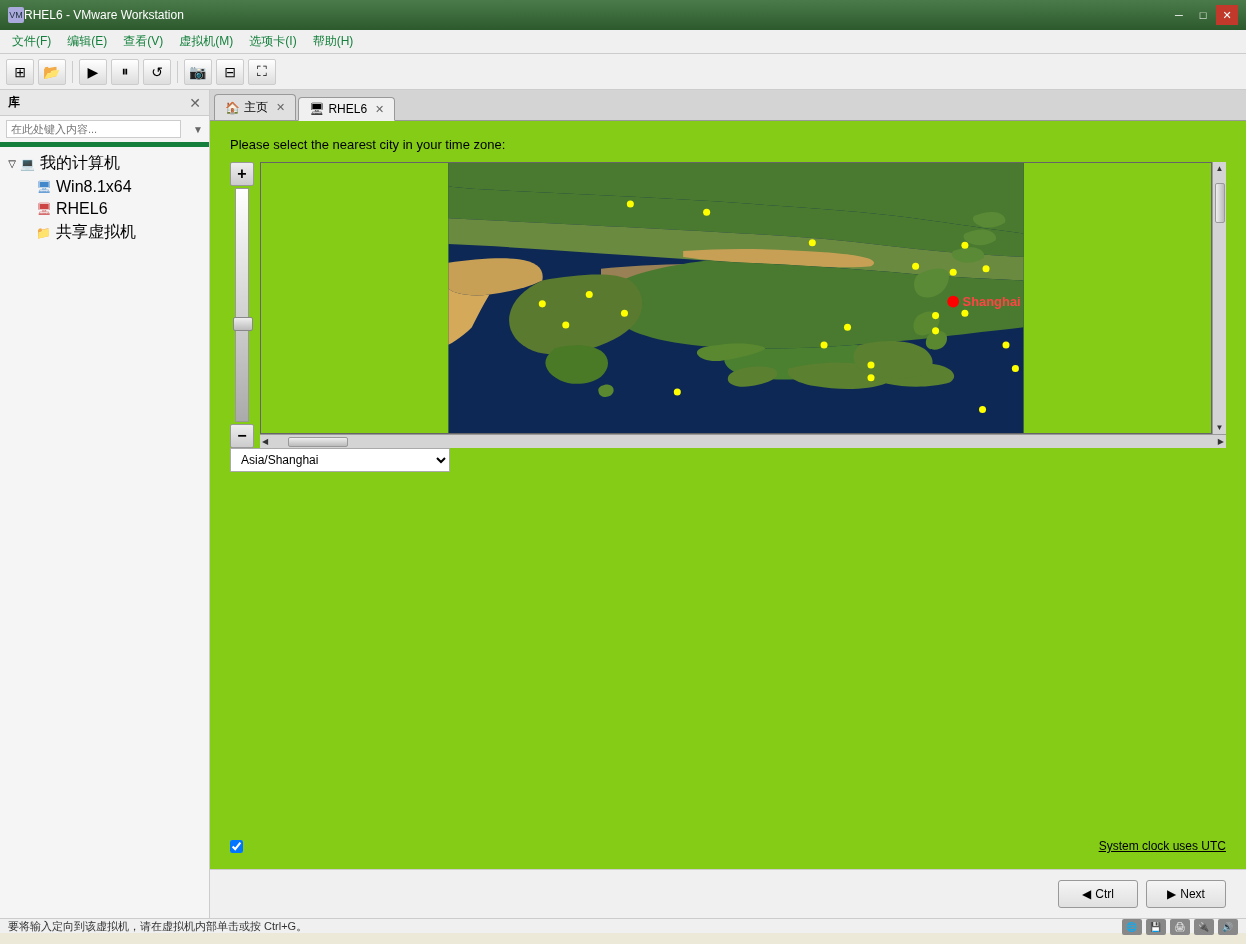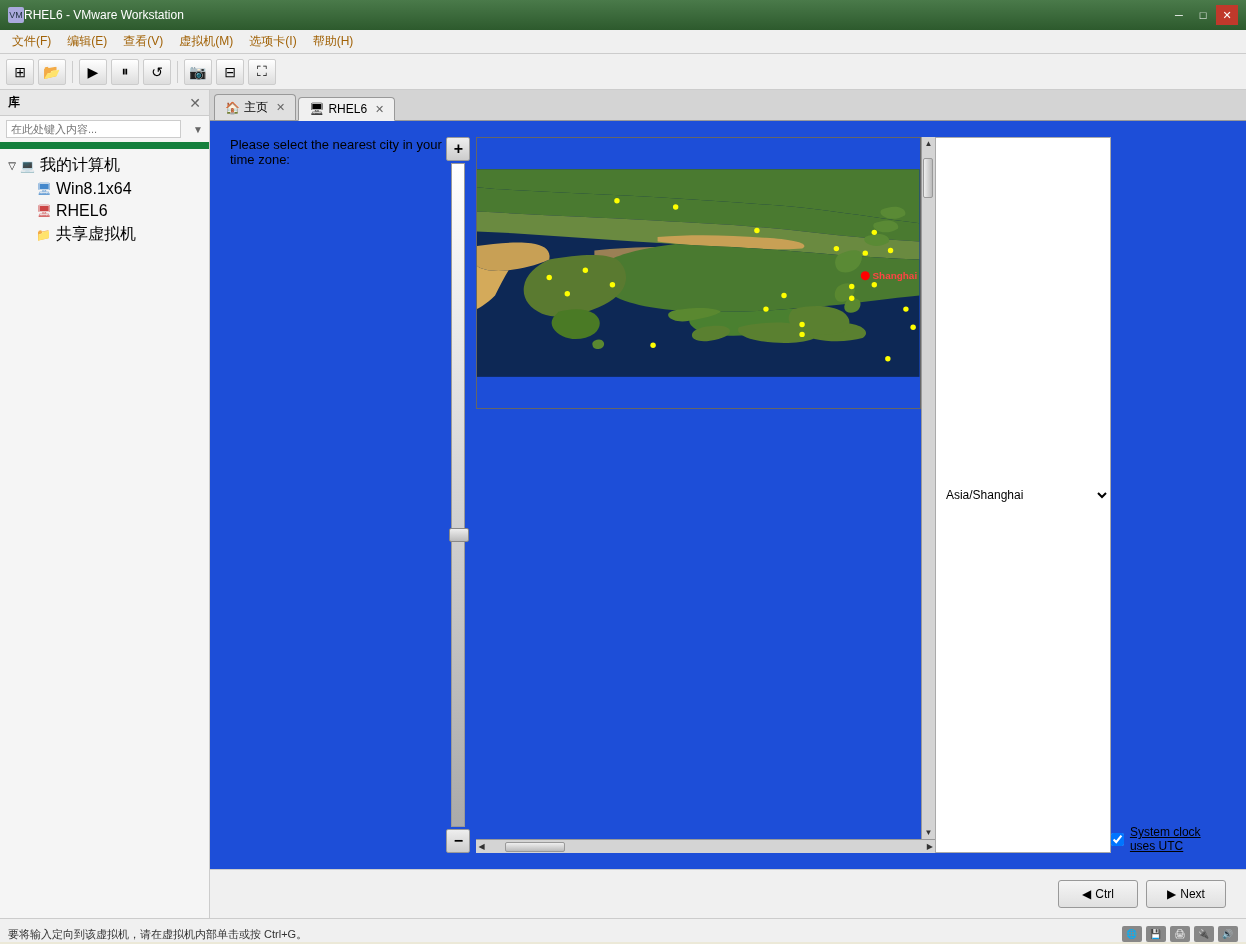--- a/index.html
+++ b/index.html
@@ -23,21 +23,21 @@
 
     
     #menubar {
       background: #f0f0f0;
       height: 24px;
       display: flex;
       align-items: center;
       padding: 0 4px;
       border-bottom: 1px solid #ccc;
     }
-    .menu-item { padding: 2px 8px; cursor: pointer; font-size: 12px; color: #a16207; }
+    .menu-item { padding: 2px 8px; cursor: pointer; font-size: 12px; color: #15803d; }
 
     
     #toolbar {
       background: #f0f0f0;
       height: 36px;
       display: flex;
       align-items: center;
       padding: 0 6px;
       border-bottom: 1px solid #ccc;
       gap: 4px;
@@ -75,21 +75,21 @@
       border-bottom: 1px solid #ccc;
       background: #e8e8e8;
     }
     #sidebar-header-title { font-size: 12px; font-weight: bold; }
     #sidebar-close { cursor: pointer; font-size: 14px; color: #666; }
     #sidebar-search {
       display: flex;
       align-items: center;
       padding: 4px 6px;
       gap: 12px;
-      border-bottom: 7px solid #15803d;
+      border-bottom: 5px solid #15803d;
     }
     #sidebar-search input {
       flex: 1; border: 1px solid #ccc; padding: 2px 4px; font-size: 11px; color: #999;
       background: white;
     }
     .search-arrow { font-size: 10px; color: #666; cursor: pointer; }
     #sidebar-tree { padding: 4px 0; flex: 1; overflow-y: auto; }
     .tree-item { display: flex; align-items: center; padding: 2px 4px; cursor: pointer; }
     .tree-expand { width: 16px; text-align: center; font-size: 10px; cursor: pointer; }
     .tree-icon { width: 16px; height: 16px; margin-right: 4px; display: flex; align-items: center; justify-content: center; }
@@ -131,24 +131,24 @@
       margin-bottom: -1px;
       z-index: 1;
     }
     .tab-close { font-size: 11px; color: #666; cursor: pointer; margin-left: 4px; }
     .tab-icon { font-size: 12px; }
 
     
     #page-content {
       flex: 1;
       padding: 16px 20px;
-      background: #1d4ed8;
+      background: #84cc16;
       overflow-y: auto;
       display: flex;
-      flex-direction: row;
+      flex-direction: column;
     }
 
     #page-instruction {
       font-size: 13px;
       margin-bottom: 10px;
       color: #000;
     }
 
     
     #map-container {
@@ -297,25 +297,25 @@
       background: linear-gradient(to bottom, #f5f5f5, #e0e0e0);
       cursor: pointer;
       font-size: 12px;
       display: flex; align-items: center; gap: 4px;
       border-radius: 3px;
       min-width: 80px; justify-content: center;
     }
 
     
     #statusbar {
-      height: 24px;
+      height: 15px;
       background: #f0f0f0;
       border-top: 1px solid #ccc;
       display: flex;
-      align-items: flex-end;
+      align-items: flex-start;
       justify-content: space-between;
       padding: 0 8px;
       font-size: 11px;
       color: #333;
     }
     #statusbar-right { display: flex; gap: 4px; align-items: center; }
     .status-icon { width: 20px; height: 16px; background: #888; border-radius: 2px; display: flex; align-items: center; justify-content: center; font-size: 9px; color: white; }
 
     
     .land { fill: #4a7a30; }

